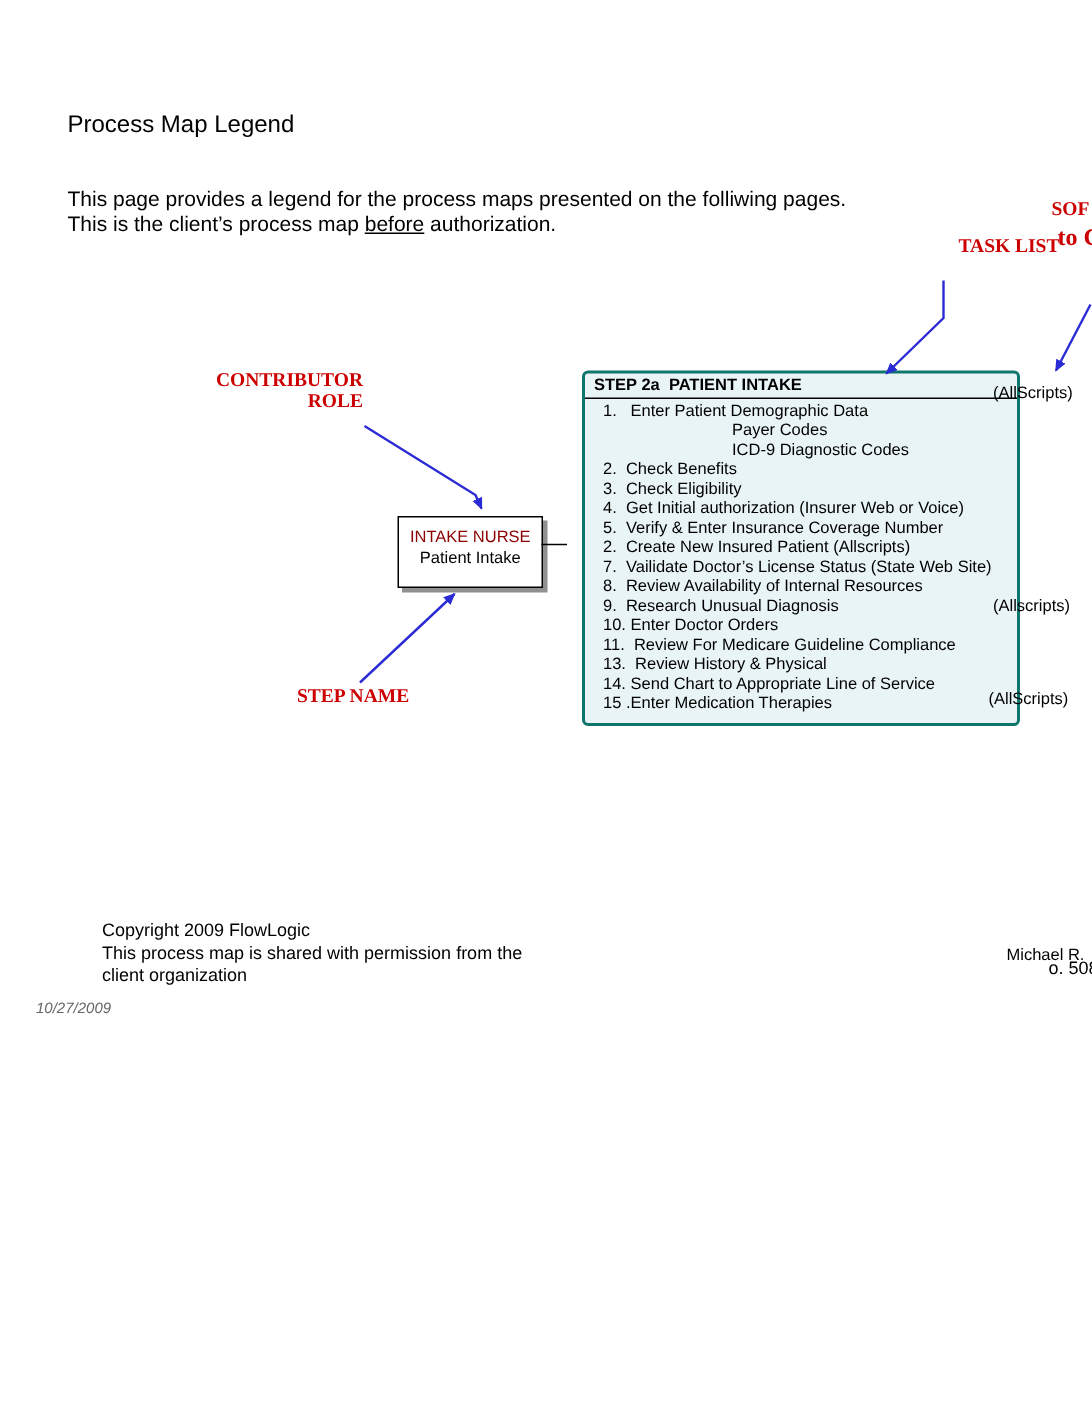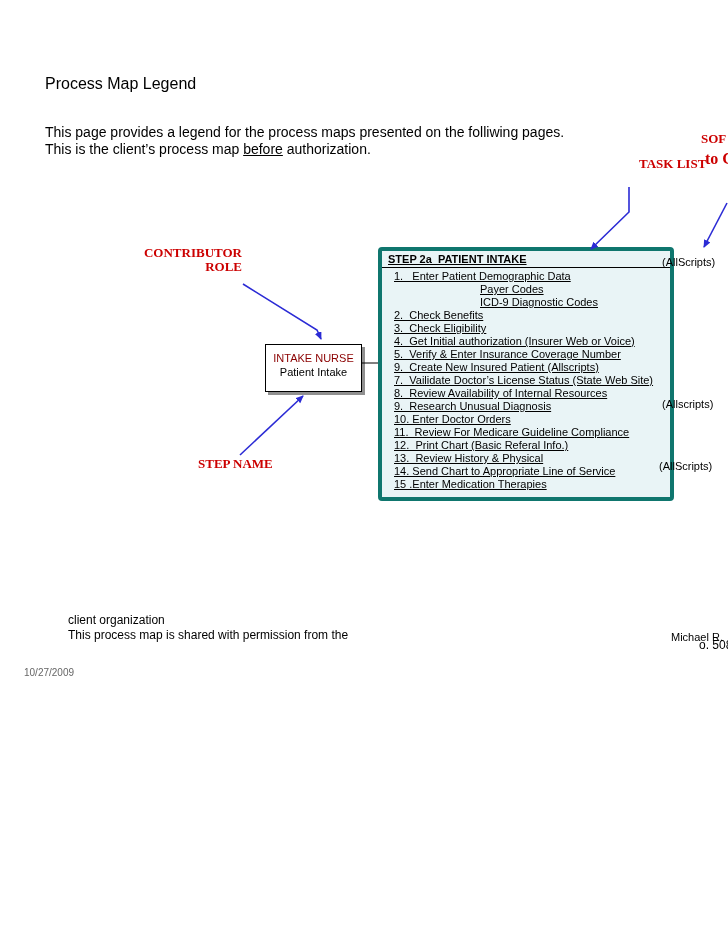--- a/index.html
+++ b/index.html
@@ -31,43 +31,43 @@
   .intake-box {
     position:absolute; left:265px; top:344px; width:95px; height:46px;
     background:#fff; border:1px solid #000;
     box-shadow:3px 3px 0 var(--shadow_gray,#909090);
     text-align:center; z-index:2;
   }
   .intake-role { margin-top:7px; font-size:11px; font-weight:normal; color:var(--intake_role_red,#8b0000); }
   .intake-name { font-size:11px; margin-top:2px; }
 
   .task-box {
-    position:absolute; left:378px; top:247px; width:288px;
-    background:var(--box_fill,#e9f4f6); border:4px solid #0f766e;
-    border-radius:4px; z-index:1;text-decoration:underline;
+    position:absolute; left:388px; top:247px; width:288px;
+    background:var(--box_fill,#e9f4f6); border:2px solid #0f766e;
+    border-radius:4px; z-index:1;
   }
   .task-header {
     font-size:11px; font-weight:bold; padding:2px 0 2px 6px;
     border-bottom:1px solid #000; white-space:pre;
   }
   .task-list { padding:2px 0 6px 12px; font-size:11px; line-height:13px; }
   .task-row { white-space:pre; }
   .task-subline { white-space:pre; padding-left:86px; }
 
   .annotation { position:absolute; font-size:11px; z-index:4; white-space:nowrap; }
   .anno1 { left:662px; top:256px; }
   .anno2 { left:662px; top:398px; }
   .anno3 { left:659px; top:460px; }
 
   .footer-copy { position:absolute; left:68px; top:613px; font-size:12px; line-height:15px; }
   .contact-name  { position:absolute; left:671px; top:631px; font-size:11px; white-space:nowrap; }
   .contact-phone { position:absolute; left:699px; top:638px; font-size:12px; white-space:nowrap; }
   .date-stamp {
     position:absolute; left:24px; top:667px; font-size:10px;
-    color:var(--date_gray,#666666);
+    font-style:italic; color:var(--date_gray,#666666);
   }
 </style>
 </head>
 <body>
 
 <div class="page">
 
   <svg class="overlay" width="728" height="943" viewBox="0 0 728 943">
     <defs>
       <marker id="ah" markerWidth="9" markerHeight="8" refX="7" refY="3.5" orient="auto" markerUnits="userSpaceOnUse">
@@ -104,39 +104,39 @@
   <div class="task-box">
     <div class="task-header">STEP 2a  PATIENT INTAKE</div>
     <div class="task-list">
       <div class="task-row">1.   Enter Patient Demographic Data</div>
       <div class="task-subline">Payer Codes</div>
       <div class="task-subline">ICD-9 Diagnostic Codes</div>
       <div class="task-row">2.  Check Benefits</div>
       <div class="task-row">3.  Check Eligibility</div>
       <div class="task-row">4.  Get Initial authorization (Insurer Web or Voice)</div>
       <div class="task-row">5.  Verify &amp; Enter Insurance Coverage Number</div>
-      <div class="task-row">9.  Create New Insured Patient (Allscripts)</div>
+      <div class="task-row">2.  Create New Insured Patient (Allscripts)</div>
       <div class="task-row">7.  Vailidate Doctor’s License Status (State Web Site)</div>
       <div class="task-row">8.  Review Availability of Internal Resources</div>
       <div class="task-row">9.  Research Unusual Diagnosis</div>
       <div class="task-row">10. Enter Doctor Orders</div>
       <div class="task-row">11.  Review For Medicare Guideline Compliance</div>
-      <div class="task-row">12.  Print Chart (Basic Referal Info.)</div>
       <div class="task-row">13.  Review History &amp; Physical</div>
       <div class="task-row">14. Send Chart to Appropriate Line of Service</div>
       <div class="task-row">15 .Enter Medication Therapies</div>
     </div>
   </div>
 
   <div class="annotation anno1">(AllScripts)</div>
   <div class="annotation anno2">(Allscripts)</div>
   <div class="annotation anno3">(AllScripts)</div>
 
   <div class="footer-copy">
+    <div>Copyright 2009 FlowLogic</div>
+    <div>This process map is shared with permission from the</div>
     <div>client organization</div>
-    <div>This process map is shared with permission from the</div>
   </div>
 
   <div class="contact-name">Michael R.</div>
   <div class="contact-phone">o. 508-</div>
   <div class="date-stamp">10/27/2009</div>
 
 </div>
 
 </body></html>

